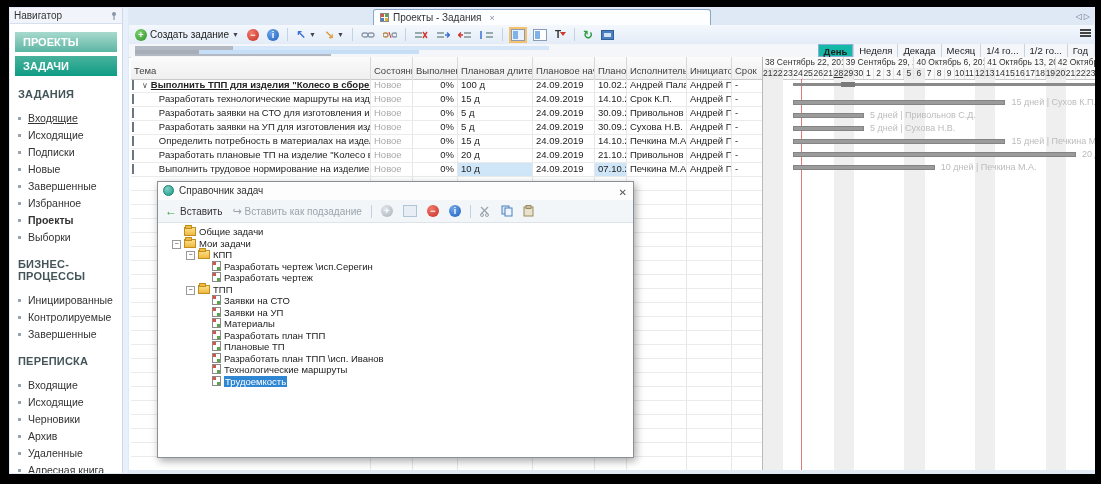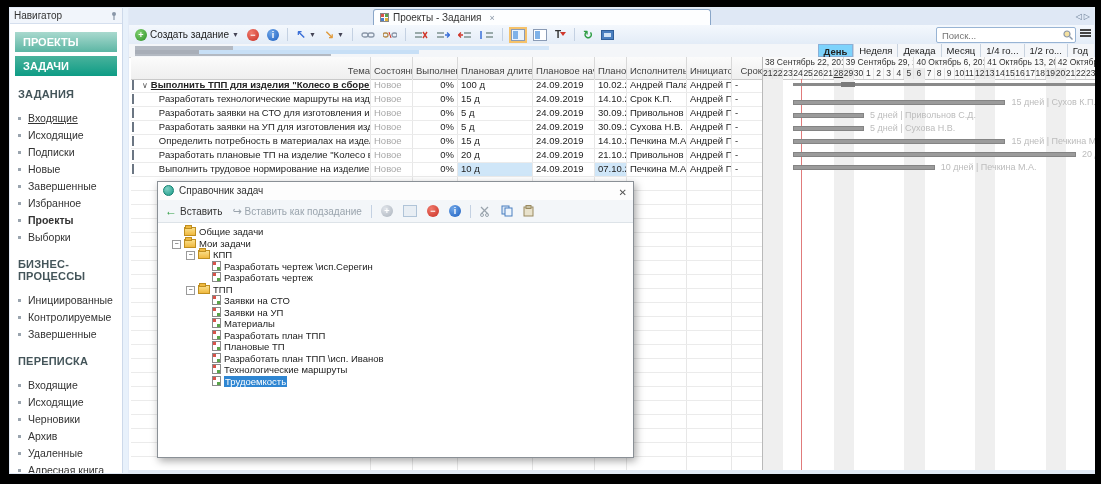--- a/index.html
+++ b/index.html
@@ -75,28 +75,28 @@
     font-size:9.5px;color:#555;font-family:"Liberation Sans","DejaVu Sans",sans-serif;background:transparent;}
   .search-wrap svg{position:absolute;right:2px;top:2px;}
   .hamburger{position:absolute;right:3px;top:3px;width:11px;height:11px;cursor:pointer;}
   .hamburger i{display:block;height:2px;background:#444;margin:1px 0;}
 
   
   .band{position:absolute;left:0;top:36px;width:100%;height:13px;background:#f4f6f9;border-bottom:1px solid #d9d9d9;}
   .ovr{position:absolute;}
   .timescale{position:absolute;right:1px;top:0;height:13px;display:flex;}
   .ts-btn{font-size:9.5px;color:#222;line-height:13px;padding:0 5px;border-left:1px solid #c9d3df;cursor:pointer;white-space:nowrap;}
-  .ts-btn.active{font-weight:bold;background:#7dd3fc;border:1px solid #8ab0d8;}
+  .ts-btn.active{font-weight:bold;background:#14b8a6;border:1px solid #8ab0d8;}
 
   
   .grid-panel{position:absolute;left:2px;top:49px;width:631px;bottom:0;overflow:hidden;}
   .grid-header{position:absolute;left:0;top:0;width:100%;height:22px;display:flex;background:linear-gradient(#fbfbfb,#efefef);
     border-bottom:1px solid #c9c9c9;}
   .hcell{box-sizing:border-box;border-right:1px solid #d9d9d9;font-size:9.5px;color:#444;
-    padding:8px 0 0 3px;white-space:nowrap;overflow:hidden;cursor:pointer;text-align:right;}
+    padding:8px 0 0 3px;white-space:nowrap;overflow:hidden;cursor:pointer;}
   #grid-rows{position:absolute;left:0;top:22px;width:100%;bottom:0;}
   .row{display:flex;height:13px;border-bottom:1px solid #ebebeb;cursor:default;}
   .cell{box-sizing:border-box;border-right:1px solid #e7e7e7;font-size:9.5px;color:#222;line-height:12px;
     padding:0 0 0 3px;white-space:nowrap;overflow:hidden;}
   .hcell:nth-child(1),.cell:nth-child(1){width:240px;}
   .hcell:nth-child(2),.cell:nth-child(2){width:42px;}
   .hcell:nth-child(3),.cell:nth-child(3){width:45px;}
   .hcell:nth-child(4),.cell:nth-child(4){width:75px;}
   .hcell:nth-child(5),.cell:nth-child(5){width:62px;}
   .hcell:nth-child(6),.cell:nth-child(6){width:32px;}
@@ -304,27 +304,20 @@
               <span class="t-ico">T</span>
             </div>
           <div class="tb-sep"></div>
           <div class="tb-btn">
               <span class="refresh">↻</span>
             </div>
           <div class="tb-btn">
               <span class="book-ico"></span>
             </div>
         </div>
-        <div class="search-wrap">
-          <input placeholder="Поиск..." style="">
-          <svg width="10" height="10" viewBox="0 0 10 10">
-              <circle cx="4" cy="4" r="3" fill="#f5e1a0" stroke="#8a97a8" stroke-width="1.2"></circle>
-              <line x1="6.5" y1="6.5" x2="9.5" y2="9.5" stroke="#8a97a8" stroke-width="1.4"></line>
-            </svg>
-        </div>
         <div class="hamburger">
             <i></i>
             <i></i>
             <i></i>
           </div>
       </div>
 
       <div class="band">
         <div>
           <div class="ovr" style="left:6px;top:2px;width:100px;height:4px;background:#b3b9c2;"></div>

